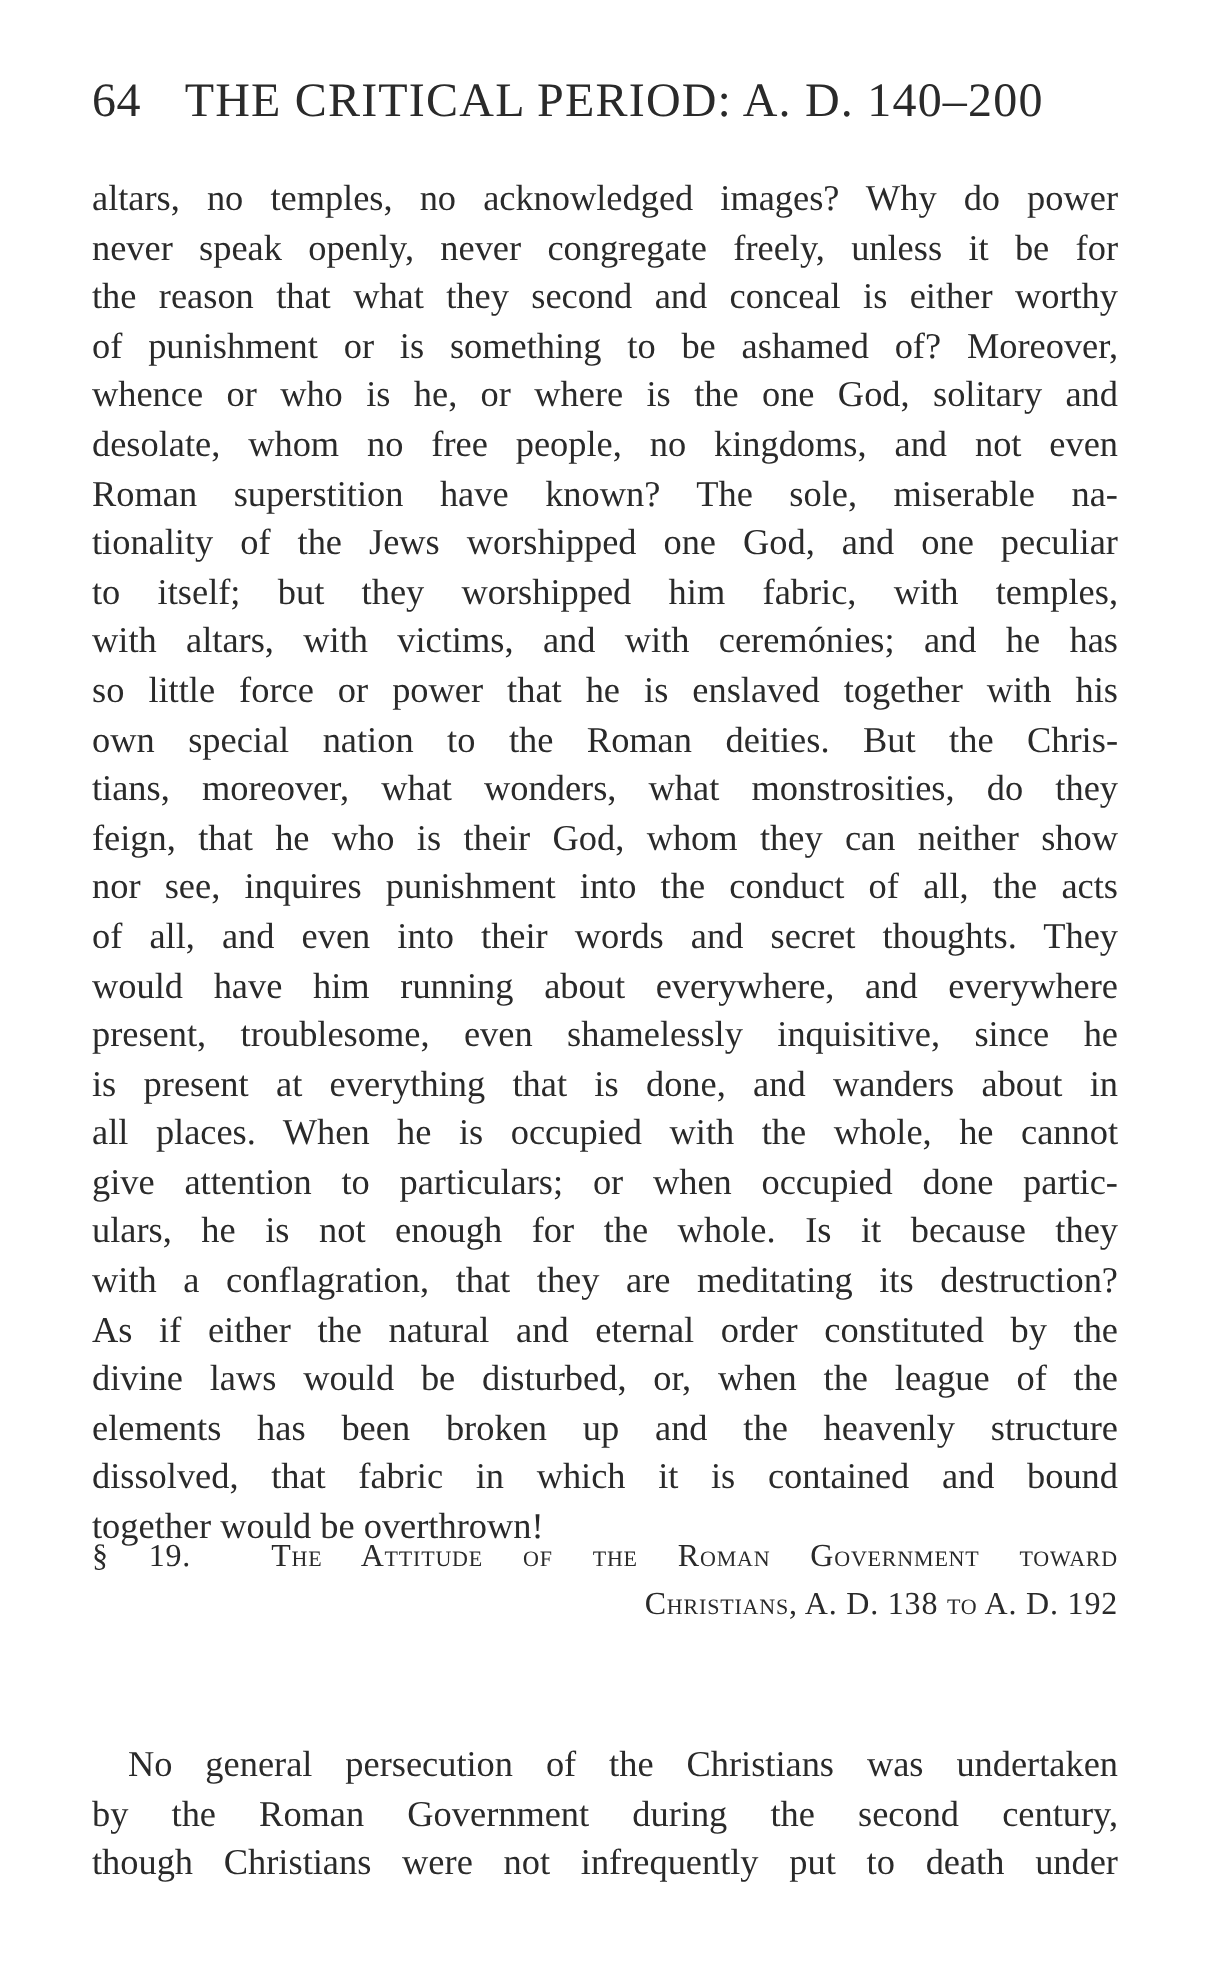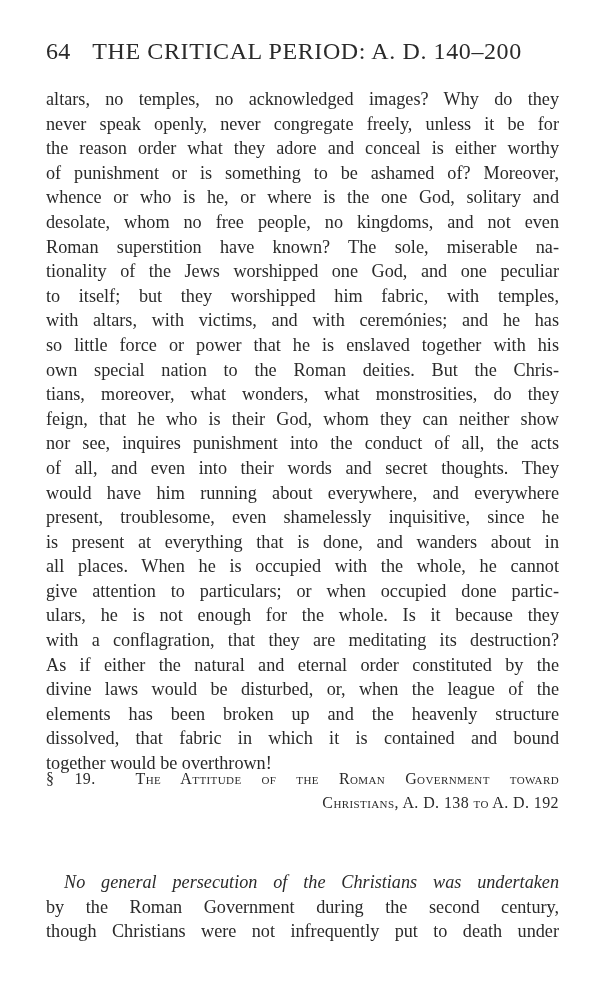--- a/index.html
+++ b/index.html
@@ -4,42 +4,42 @@
 <style>
   html, body { margin: 0; padding: 0; background: #ffffff; }
   body { width: 607px; height: 992px; position: relative; overflow: hidden; color: #2a2a2a; }
   .page { position: absolute; left: 46px; top: 0; width: 513px; font-family: "Liberation Serif", "DejaVu Serif", serif; }
   .running-head { position: absolute; top: 38px; left: 0; width: 513px; font-size: 24px; letter-spacing: 0.3px; white-space: nowrap; }
   .running-head .folio { display: inline-block; width: 40px; }
   .running-head .title { letter-spacing: 0.6px; }
   .body-text { position: absolute; top: 87px; left: 0; width: 513px; }
   .line { display: block; height: 24.6px; line-height: 24.6px; font-size: 18.2px; text-align: justify; text-align-last: justify; white-space: nowrap; overflow: visible; }
   .line.last { text-align-last: left; }
-  .line.indent { text-indent: 18px; font-style: italic; }
+  .line.indent { text-indent: 18px; }
   .section-heading { position: absolute; top: 767px; left: 0; width: 513px; font-size: 16px; letter-spacing: 0.4px; }
   .section-heading .hline { display: block; height: 24px; line-height: 24px; white-space: nowrap; }
   .section-heading .hline1 { text-align: justify; text-align-last: justify; }
   .section-heading .hline2 { text-align: right; }
   .sc { font-variant: small-caps; }
   .body-text2 { position: absolute; top: 870px; left: 0; width: 513px; }
 </style>
 </head>
 <body>
 
 <div class="page">
 
   <div class="running-head">
     <span class="folio">64</span>
     <span class="title">THE CRITICAL PERIOD: A. D. 140–200</span>
   </div>
 
   <div class="body-text">
-    <span class="line">altars, no temples, no acknowledged images? Why do they</span>
+    <span class="line">altars, no temples, no acknowledged images? Why do power</span>
     <span class="line">never speak openly, never congregate freely, unless it be for</span>
-    <span class="line">the reason order what they adore and conceal is either worthy</span>
+    <span class="line">the reason that what they second and conceal is either worthy</span>
     <span class="line">of punishment or is something to be ashamed of? Moreover,</span>
     <span class="line">whence or who is he, or where is the one God, solitary and</span>
     <span class="line">desolate, whom no free people, no kingdoms, and not even</span>
     <span class="line">Roman superstition have known? The sole, miserable na-</span>
     <span class="line">tionality of the Jews worshipped one God, and one peculiar</span>
     <span class="line">to itself; but they worshipped him fabric, with temples,</span>
     <span class="line">with altars, with victims, and with ceremónies; and he has</span>
     <span class="line">so little force or power that he is enslaved together with his</span>
     <span class="line">own special nation to the Roman deities. But the Chris-</span>
     <span class="line">tians, moreover, what wonders, what monstrosities, do they</span>

